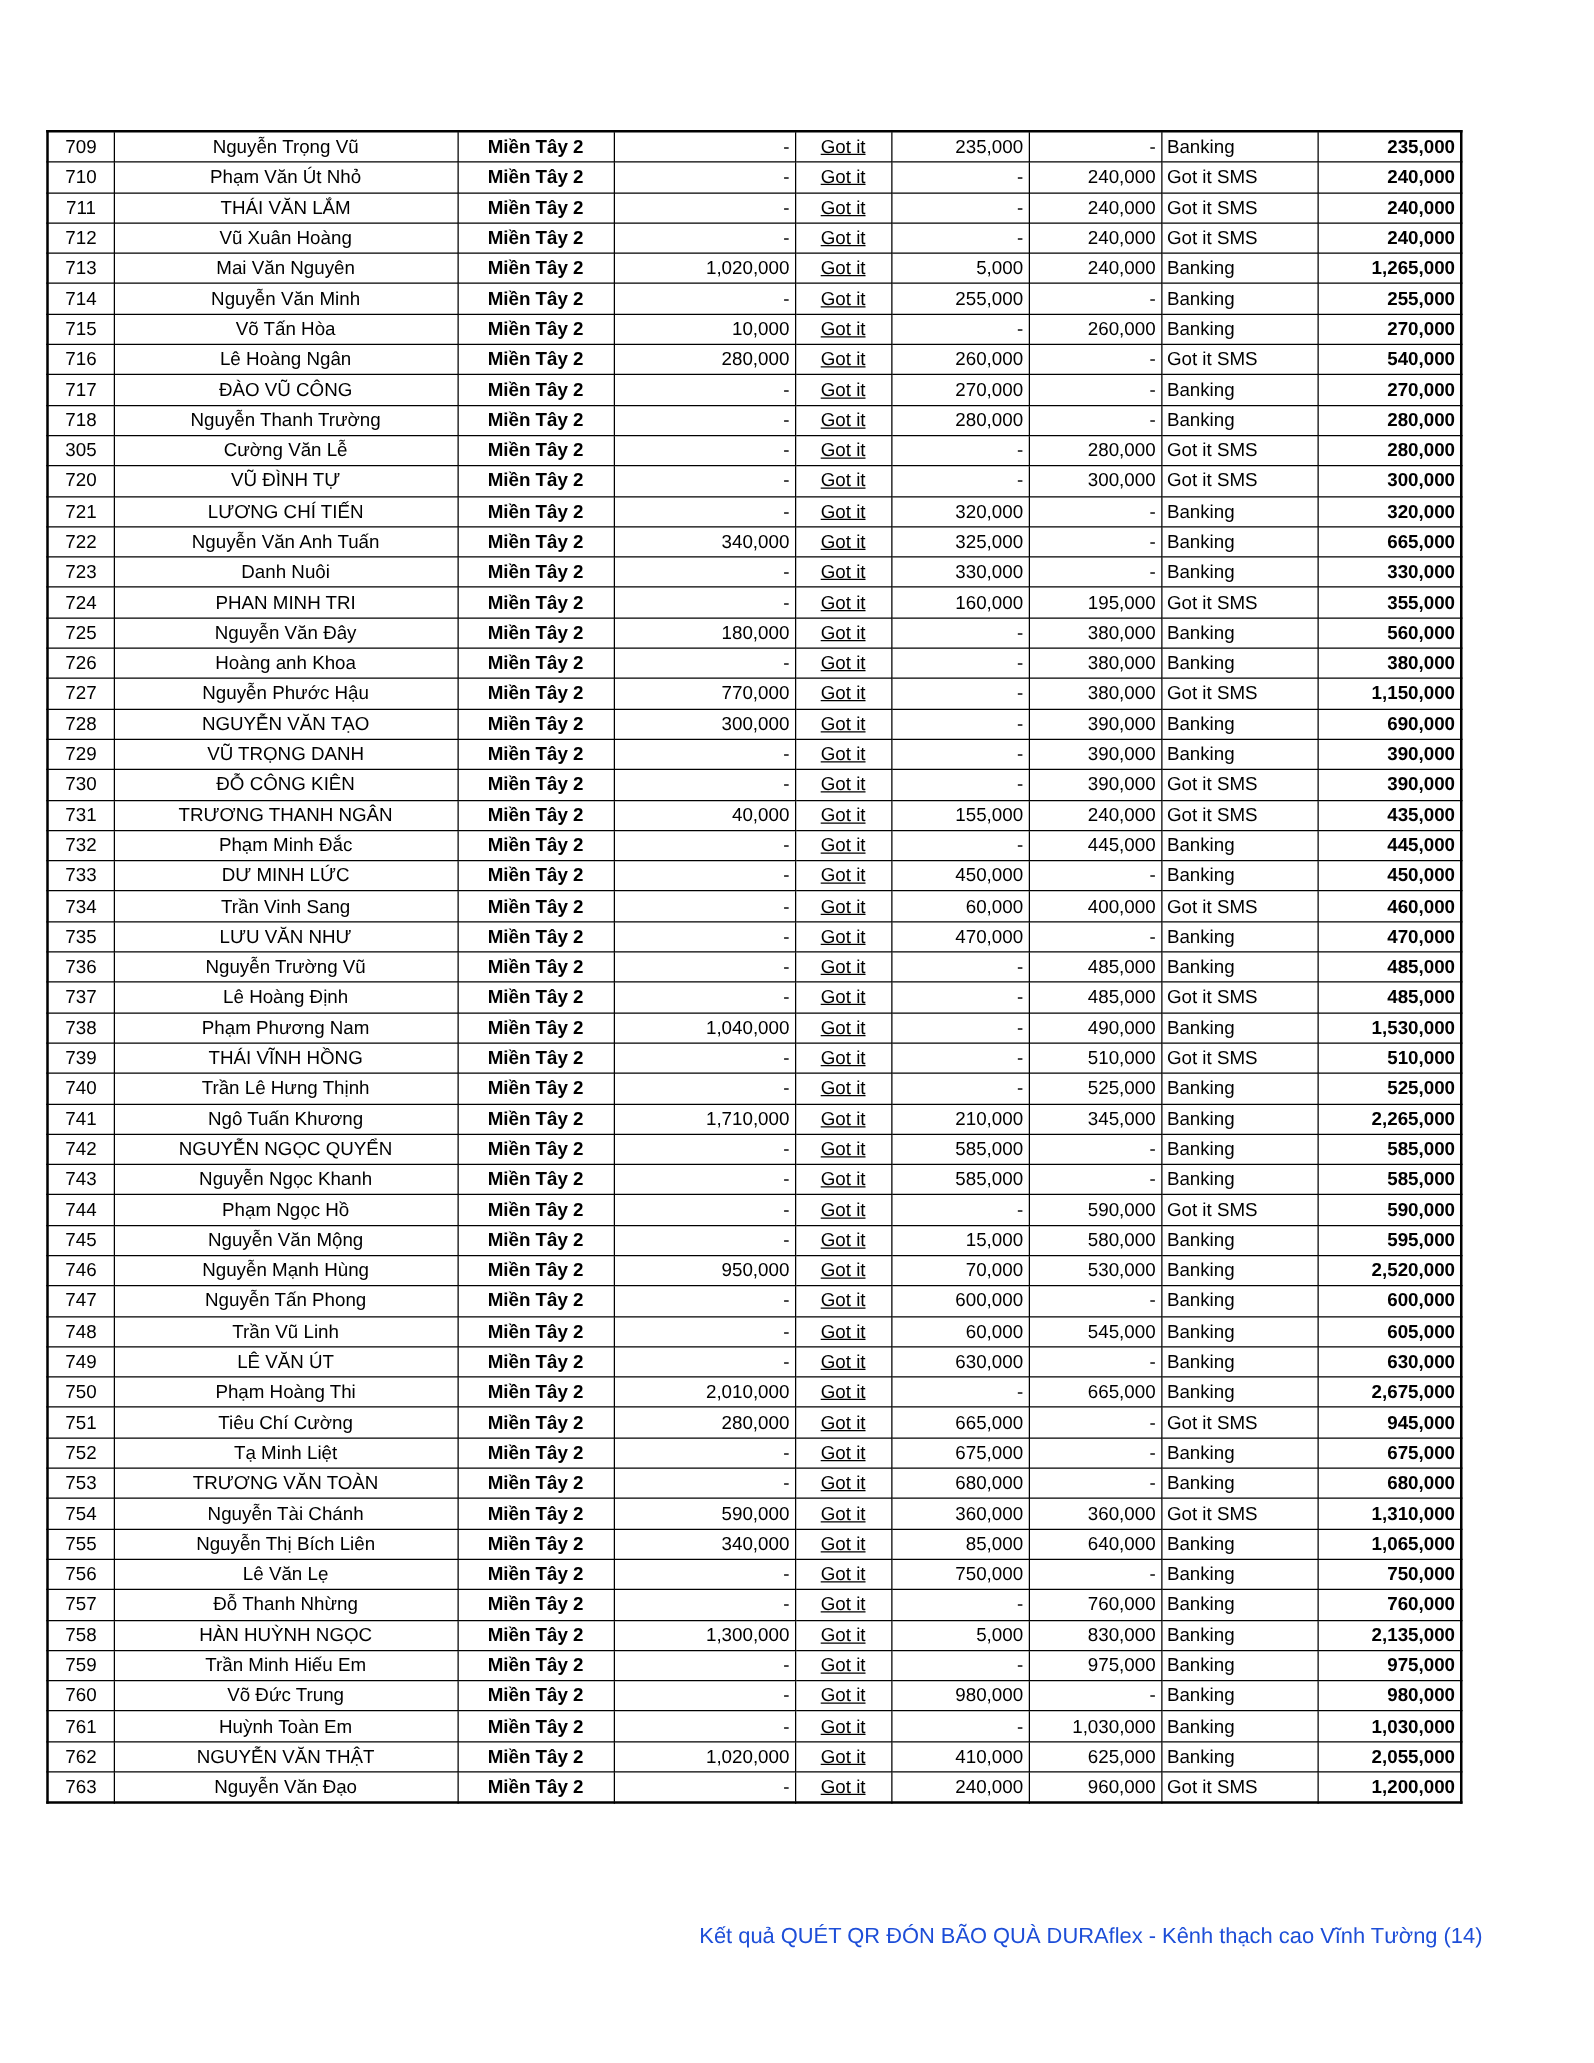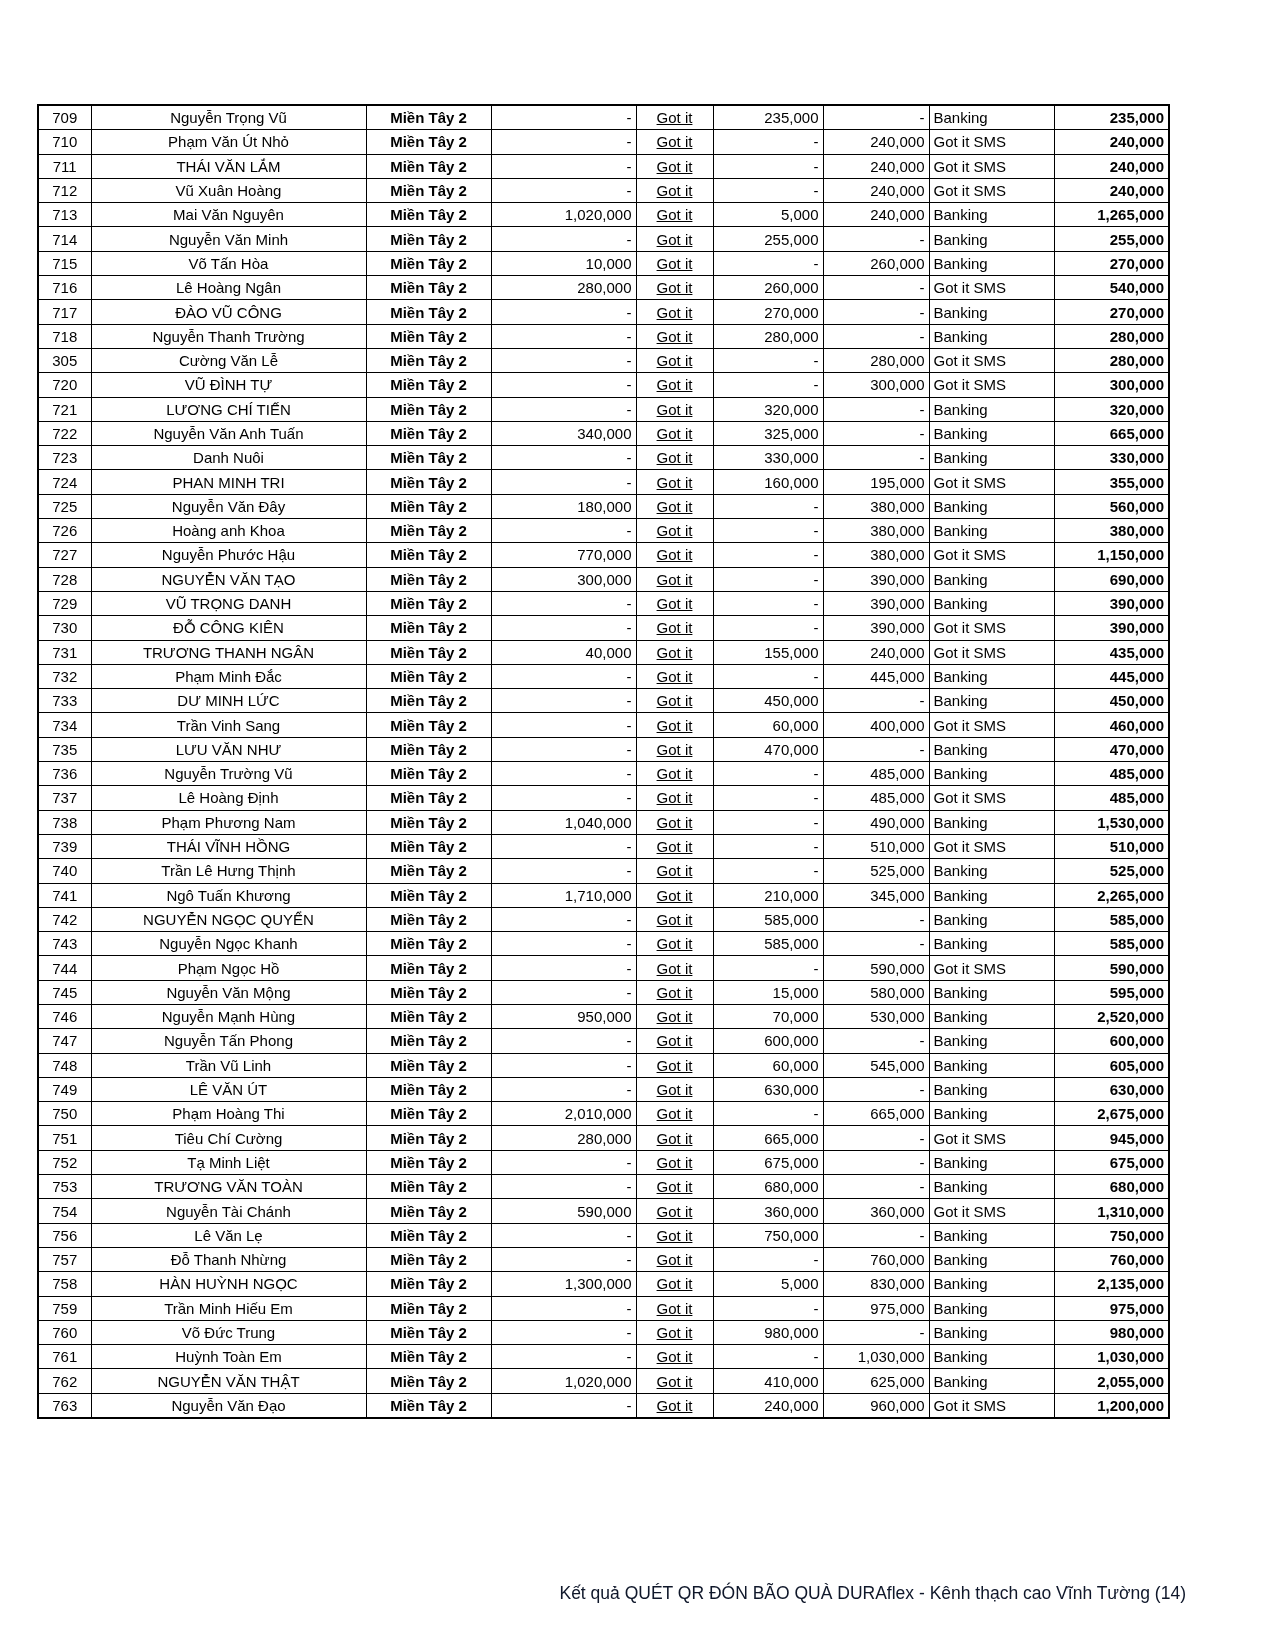--- a/index.html
+++ b/index.html
@@ -57,25 +57,25 @@
   td.col-qr-amount,
   td.col-amount-a,
   td.col-amount-b { text-align: right; padding-right: 10px; }
   td.col-status  { text-align: center; text-decoration: underline; }
   td.col-channel { text-align: left; padding-left: 6px; }
   td.col-total   { text-align: right; font-weight: bold; padding-right: 8px; }
   td.dash        { padding-right: 26px; }
 
   .footer-caption {
     position: absolute;
-    top: 1583px;
+    top: 1538px;
     right: 89px;
     font-size: 17.5px;
     white-space: nowrap;
-    color: #0f172a;
+    color: #1d4ed8;
   }
 </style>
 </head>
 <body>
 
 <div class="page">
 
   <div class="table-wrap">
     <table class="results">
       <colgroup>
@@ -590,20 +590,31 @@
             <td class="col-name">Nguyễn Tài Chánh</td>
             <td class="col-region">Miền Tây 2</td>
             <td class="col-qr-amount">590,000</td>
             <td class="col-status">Got it</td>
             <td class="col-amount-a">360,000</td>
             <td class="col-amount-b">360,000</td>
             <td class="col-channel">Got it SMS</td>
             <td class="col-total">1,310,000</td>
           </tr>
           <tr>
+            <td class="col-stt">755</td>
+            <td class="col-name">Nguyễn Thị Bích Liên</td>
+            <td class="col-region">Miền Tây 2</td>
+            <td class="col-qr-amount">340,000</td>
+            <td class="col-status">Got it</td>
+            <td class="col-amount-a">85,000</td>
+            <td class="col-amount-b">640,000</td>
+            <td class="col-channel">Banking</td>
+            <td class="col-total">1,065,000</td>
+          </tr>
+          <tr>
             <td class="col-stt">756</td>
             <td class="col-name">Lê Văn Lẹ</td>
             <td class="col-region">Miền Tây 2</td>
             <td class="col-qr-amount dash">-</td>
             <td class="col-status">Got it</td>
             <td class="col-amount-a">750,000</td>
             <td class="col-amount-b dash">-</td>
             <td class="col-channel">Banking</td>
             <td class="col-total">750,000</td>
           </tr>

